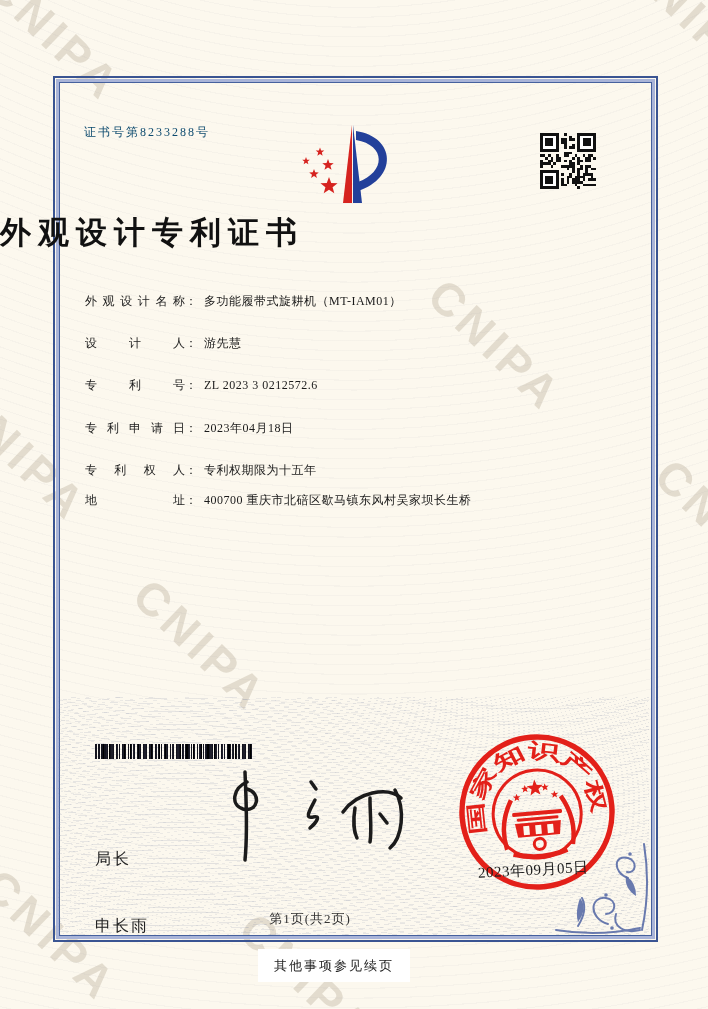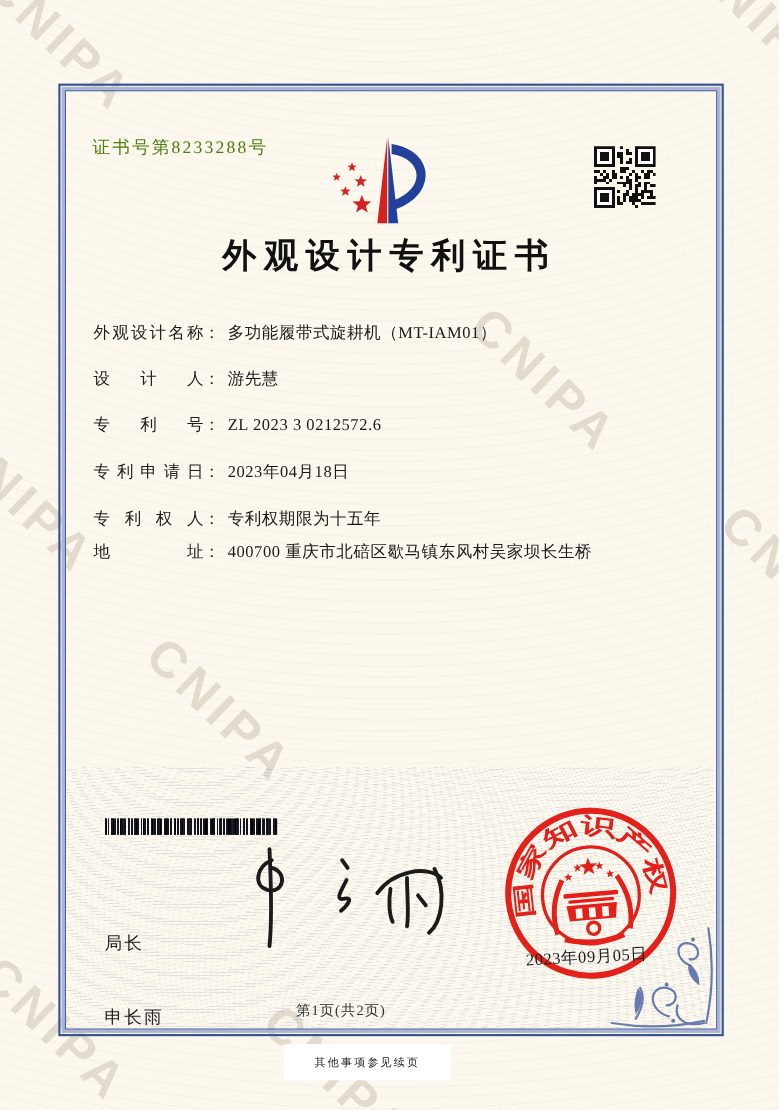--- a/index.html
+++ b/index.html
@@ -24,28 +24,28 @@
   .frame{position:absolute;left:53px;top:76px;width:601px;height:862px;border:2px solid #3a5492;z-index:1;}
   .frame-mid{position:absolute;inset:1px;border:3px solid #a9b4d8;}
   .frame-in{position:absolute;inset:0;border:1px solid #46619e;}
   
   .wave-lower{
     position:absolute;left:58px;top:697px;width:591px;height:238px;z-index:1;
     background:
       repeating-radial-gradient(150% 120% at 20% -60%, rgba(125,135,165,.17) 0 1px, transparent 1px 8px),
       repeating-radial-gradient(150% 120% at 80% 170%, rgba(125,135,165,.13) 0 1px, transparent 1px 10px);
   }
-  .cert-no{position:absolute;left:84px;top:124px;z-index:2;font-size:16px;letter-spacing:2px;color:#4d7c0f;}
+  .cert-no{position:absolute;left:84px;top:124px;z-index:2;font-size:12px;letter-spacing:2px;color:#0c4a6e;}
   .logo{position:absolute;left:295px;top:116px;width:120px;height:92px;z-index:2;}
   .qr{position:absolute;left:540px;top:133px;width:56px;height:56px;z-index:2;}
   .title{
-    position:absolute;left:0;top:212px;width:708px;z-index:2;text-align:center;
+    position:absolute;left:0;top:212px;width:708px;z-index:2;text-align:left;
     font-size:31px;font-weight:700;letter-spacing:7px;color:#111;
   }
-  .field-row{position:absolute;left:85px;z-index:2;font-size:15px;white-space:nowrap;}
+  .field-row{position:absolute;left:85px;z-index:2;font-size:12px;white-space:nowrap;}
   .field-label{
     display:inline-block;width:100px;vertical-align:bottom;
     text-align:justify;text-align-last:justify;letter-spacing:0;color:#1d1d1d;
   }
   .field-colon{display:inline-block;}
   .field-value{display:inline-block;margin-left:7px;letter-spacing:.5px;color:#1a1a1a;}
   .grant-col{position:absolute;left:337px;top:0;}
   .paras{position:absolute;left:84px;top:585px;width:544px;z-index:2;}
   .paras p{
     margin:0;font-size:13.5px;line-height:23px;letter-spacing:1.2px;
@@ -66,21 +66,21 @@
   .seal-date{
     position:absolute;left:478px;top:860px;width:140px;z-index:4;
     font-size:15px;color:#1c1c1c;letter-spacing:.5px;transform:rotate(-3deg);
   }
   .flourish{position:absolute;left:548px;top:838px;z-index:2;}
   .page-info{position:absolute;left:53px;top:910px;width:514px;text-align:center;z-index:2;
     font-size:13px;color:#333;letter-spacing:1px;}
   .note{
     position:absolute;left:258px;top:949px;width:152px;height:33px;background:#ffffff;z-index:2;
     display:flex;align-items:center;justify-content:center;
-    font-size:10px;letter-spacing:2px;color:#222;text-align:center;
+    font-size:13px;letter-spacing:2px;color:#222;text-align:center;
   }
 </style>
 </head>
 <body>
 
 <div class="page">
 
   <div class="wm" style="left:-28px;top:8px">CNIPA</div>
   <div class="wm" style="left:610px;top:-12px">CNIPA</div>
   <div class="wm" style="left:413px;top:318px">CNIPA</div>

